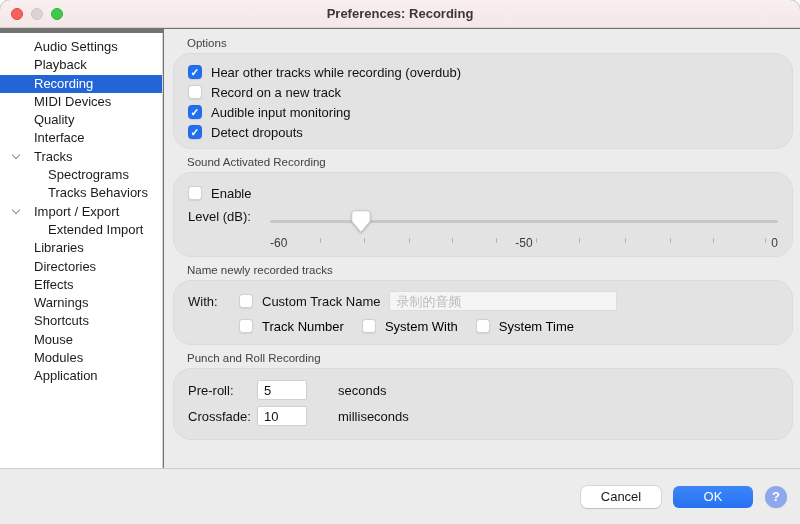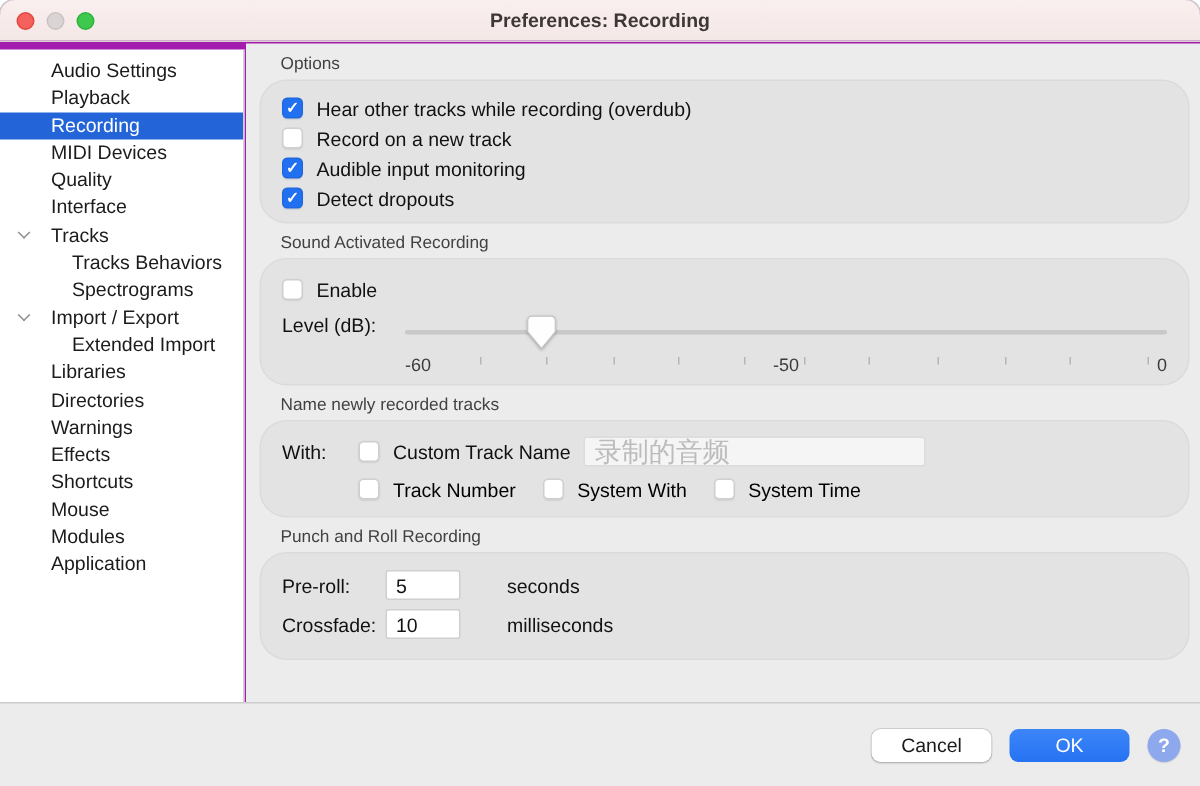--- a/index.html
+++ b/index.html
@@ -1,19 +1,19 @@
 <!DOCTYPE html>
 <html><head>
 <meta charset="utf-8">
 <style>
   * { box-sizing: border-box; }
   html,body { margin:0; padding:0; background:#fff; }
   body { font-family:"Liberation Sans", sans-serif; width:800px; height:524px; overflow:hidden; }
 
-  .window { position:relative; width:800px; height:524px; background:#a21caf;
+  .window { position:relative; width:800px; height:524px; background:#737373;
             border-radius:10px 10px 0 0; overflow:hidden; outline:1px solid #c9c9c9; }
 
   
   .titlebar { position:absolute; left:0; top:0; right:0; height:28px;
               background:linear-gradient(#f9efee,#f4e8e7); border-bottom:1px solid #d9d2d1;
               display:flex; align-items:center; justify-content:center; }
   .traffic { position:absolute; left:11px; top:0; height:100%; display:flex; align-items:center; gap:8px; }
   .dot { width:12px; height:12px; border-radius:50%; }
   .dot-red   { background:#f5615d; border:0.5px solid #e14640; }
   .dot-gray  { background:#dad5d4; border:0.5px solid #c9c4c3; }
@@ -62,21 +62,21 @@
   .tick { position:absolute; top:3px; width:1px; height:5px; background:#9c9c9c; opacity:0.65; }
   .rl { position:absolute; top:1px; }
   .rl-left { left:0; }
   .rl-mid { left:50%; transform:translateX(-50%); }
   .rl-right { right:0; }
 
   
   .box-naming { padding:10px 14px 8px; }
   .with-label { width:42px; flex:none; }
   .name-input { width:228px; height:20px; background:#f5f5f5; border:1px solid #dcdcdc;
-                border-radius:2px; font-size:18px; padding:0 6px; color:#222;
+                border-radius:2px; font-size:13px; padding:0 6px; color:#222;
                 font-family:"Liberation Sans", sans-serif; }
   .name-input::placeholder { color:#bcbcbc; }
   .row2 { margin-left:51px; margin-top:5px; display:flex; align-items:center; gap:9px;
           font-size:13px; height:20px; }
   .gap-grp { margin-left:9px; }
 
   
   .box-punch { padding:10px 14px 8px; }
   .p-row { display:flex; align-items:center; height:22px; margin-bottom:4px; font-size:13px; color:#111; }
   .p-label { width:69px; flex:none; }
@@ -114,28 +114,28 @@
   </div>
 
   <div class="sidebar">
     <div class="side-item"><span>Audio Settings</span></div>
     <div class="side-item"><span>Playback</span></div>
     <div class="side-item selected"><span>Recording</span></div>
     <div class="side-item"><span>MIDI Devices</span></div>
     <div class="side-item"><span>Quality</span></div>
     <div class="side-item"><span>Interface</span></div>
     <div class="side-item"><span class="chev"></span><span>Tracks</span></div>
+    <div class="side-item indent"><span>Spectrograms</span></div>
     <div class="side-item indent"><span>Tracks Behaviors</span></div>
-    <div class="side-item indent"><span>Spectrograms</span></div>
     <div class="side-item"><span class="chev"></span><span>Import / Export</span></div>
     <div class="side-item indent"><span>Extended Import</span></div>
     <div class="side-item"><span>Libraries</span></div>
     <div class="side-item"><span>Directories</span></div>
+    <div class="side-item"><span>Effects</span></div>
     <div class="side-item"><span>Warnings</span></div>
-    <div class="side-item"><span>Effects</span></div>
     <div class="side-item"><span>Shortcuts</span></div>
     <div class="side-item"><span>Mouse</span></div>
     <div class="side-item"><span>Modules</span></div>
     <div class="side-item"><span>Application</span></div>
   </div>
 
   <div class="panel">
 
     <div class="sec-label">Options</div>
     <div class="gbox box-options">

